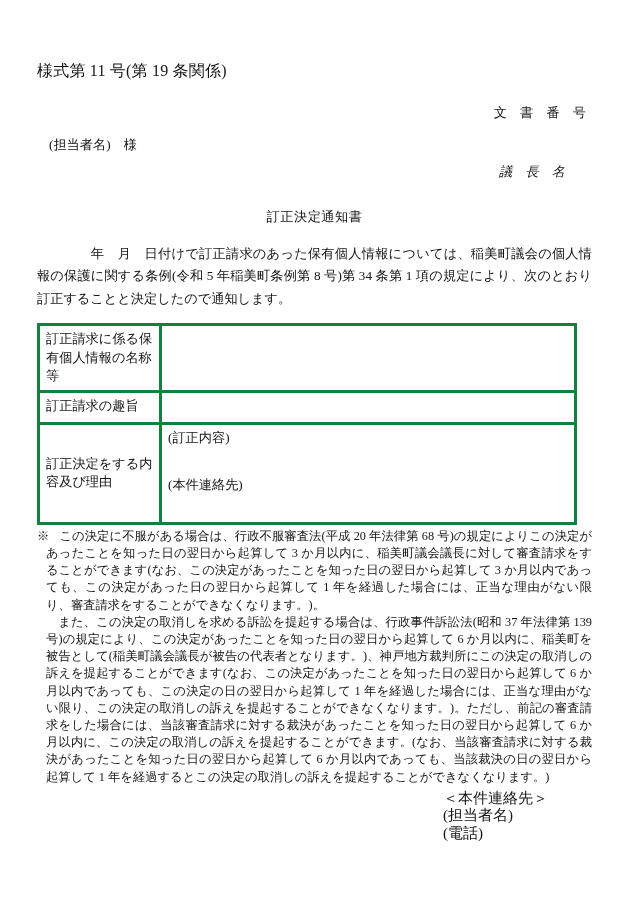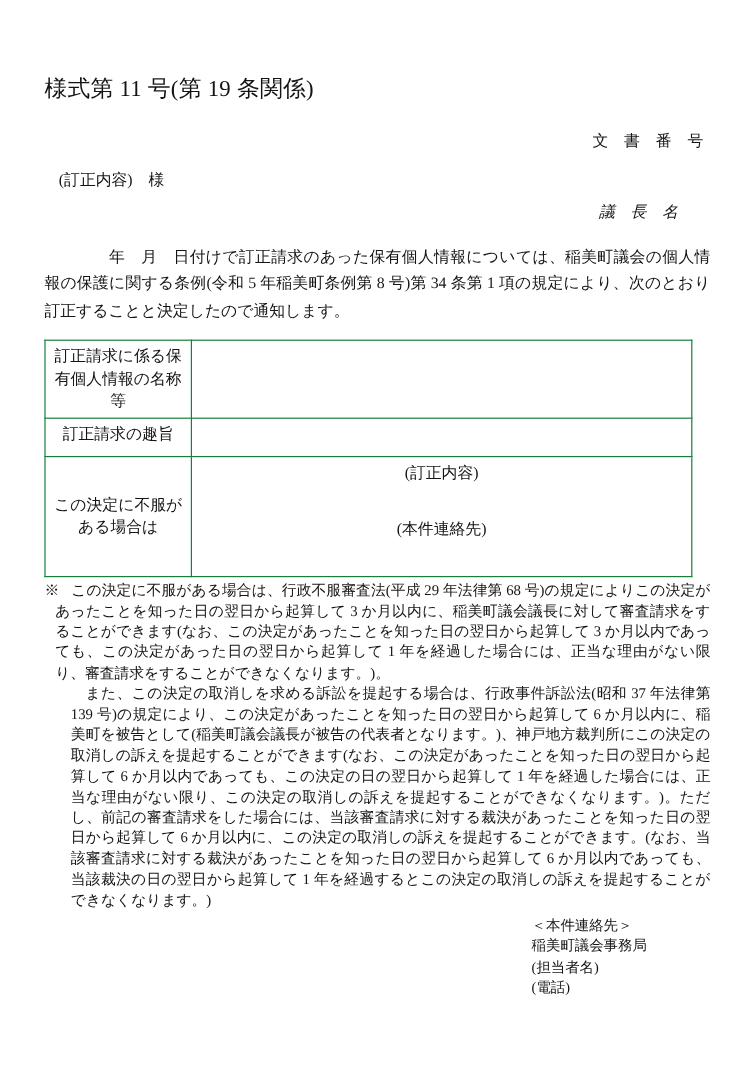--- a/index.html
+++ b/index.html
@@ -9,112 +9,111 @@
     font-family: "Liberation Serif", "DejaVu Serif", serif;
     color: #141414;
     position: relative;
     overflow: hidden;
   }
   .page {
     position: absolute; inset: 0;
     padding: 61px 38px 0 37px; 
     font-size: 13.2px;
   }
-  .form-number { font-size: 19px; letter-spacing: 0.2px; }
+  .form-number { font-size: 16px; letter-spacing: 0.2px; }
   .right-block { text-align: right; padding-right: 6px; margin-top: 22px; line-height: 18px; }
   .addressee { margin-top: 14px; padding-left: 12px; }
   .sender { text-align: right; padding-right: 27px; margin-top: 9px; font-style: italic; }
   .doc-title { text-align: center; margin-top: 27px; letter-spacing: 0.5px; }
   .body-par {
     margin-top: 17px;
     line-height: 22.4px;
     text-align: justify;
     text-justify: inter-ideograph;
   }
   table.info {
     margin-top: 13px;
     width: 540px;
     border-collapse: collapse;
     table-layout: fixed;
   }
   table.info td {
-    border: 1px solid #15803d;
+    border: 3px solid #15803d;
     font-size: 13.2px;
     line-height: 18.5px;
     padding: 4px 6px;
     vertical-align: top;
-    text-align: center;
   }
   td.hdr { width: 122px; }
   tr.r1 { height: 60px; }
   tr.r2 { height: 32px; }
   tr.r3 { height: 100px; }
   tr.r3 td.hdr { vertical-align: middle; }
   .reason-label { margin-top: 29px; }
   .notes {
     margin-top: 3px;
     padding-left: 9px;
     font-size: 12.3px;
     line-height: 17.2px;
     text-align: justify;
     text-justify: inter-ideograph;
   }
   .note-p1 { text-indent: -9px; }
-  .note-p2 { text-indent: 1em; margin-left: 13px; }
+  .note-p2 { text-indent: 1em; }
   .note-marker { margin-right: 10px; }
   .contact {
     margin-top: 4px;
     margin-left: 406px;
-    font-size: 12px;
+    font-size: 15px;
     line-height: 17.5px;
   }
 </style>
 </head>
 <body>
 
 <div class="page">
 
   <div class="form-number">様式第 11 号(第 19 条関係)</div>
 
   <div class="right-block">
     <div>文　書　番　号</div>
   </div>
 
-  <div class="addressee">(訂正内容)　様</div>
+  <div class="addressee">(担当者名)　様</div>
 
   <div class="sender">議　長　名</div>
 
+  <div class="doc-title">訂正決定通知書</div>
 
   <div class="body-par">　　　　年　月　日付けで訂正請求のあった保有個人情報については、稲美町議会の個人情報の保護に関する条例(令和 5 年稲美町条例第 8 号)第 34 条第 1 項の規定により、次のとおり訂正することと決定したので通知します。</div>
 
   <table class="info">
     <tbody>
       <tr class="r1">
         <td class="hdr">訂正請求に係る保有個人情報の名称等</td>
         <td></td>
       </tr>
       <tr class="r2">
         <td class="hdr">訂正請求の趣旨</td>
         <td></td>
       </tr>
       <tr class="r3">
-        <td class="hdr">この決定に不服がある場合は</td>
+        <td class="hdr">訂正決定をする内容及び理由</td>
         <td>
           <div>(訂正内容)</div>
           <div class="reason-label">(本件連絡先)</div>
         </td>
       </tr>
     </tbody>
   </table>
 
   <div class="notes">
-    <p class="note-p1"><span class="note-marker">※</span><span>この決定に不服がある場合は、行政不服審査法(平成 29 年法律第 68 号)の規定によりこの決定があったことを知った日の翌日から起算して 3 か月以内に、稲美町議会議長に対して審査請求をすることができます(なお、この決定があったことを知った日の翌日から起算して 3 か月以内であっても、この決定があった日の翌日から起算して 1 年を経過した場合には、正当な理由がない限り、審査請求をすることができなくなります。)。</span></p>
+    <p class="note-p1"><span class="note-marker">※</span><span>この決定に不服がある場合は、行政不服審査法(平成 20 年法律第 68 号)の規定によりこの決定があったことを知った日の翌日から起算して 3 か月以内に、稲美町議会議長に対して審査請求をすることができます(なお、この決定があったことを知った日の翌日から起算して 3 か月以内であっても、この決定があった日の翌日から起算して 1 年を経過した場合には、正当な理由がない限り、審査請求をすることができなくなります。)。</span></p>
     <p class="note-p2">また、この決定の取消しを求める訴訟を提起する場合は、行政事件訴訟法(昭和 37 年法律第 139 号)の規定により、この決定があったことを知った日の翌日から起算して 6 か月以内に、稲美町を被告として(稲美町議会議長が被告の代表者となります。)、神戸地方裁判所にこの決定の取消しの訴えを提起することができます(なお、この決定があったことを知った日の翌日から起算して 6 か月以内であっても、この決定の日の翌日から起算して 1 年を経過した場合には、正当な理由がない限り、この決定の取消しの訴えを提起することができなくなります。)。ただし、前記の審査請求をした場合には、当該審査請求に対する裁決があったことを知った日の翌日から起算して 6 か月以内に、この決定の取消しの訴えを提起することができます。(なお、当該審査請求に対する裁決があったことを知った日の翌日から起算して 6 か月以内であっても、当該裁決の日の翌日から起算して 1 年を経過するとこの決定の取消しの訴えを提起することができなくなります。)</p>
   </div>
 
   <div class="contact">
     <div>＜本件連絡先＞</div>
-    <div>稲美町議会事務局</div>
     <div>(担当者名)</div>
     <div>(電話)</div>
   </div>
 
 </div>
 
 </body></html>

